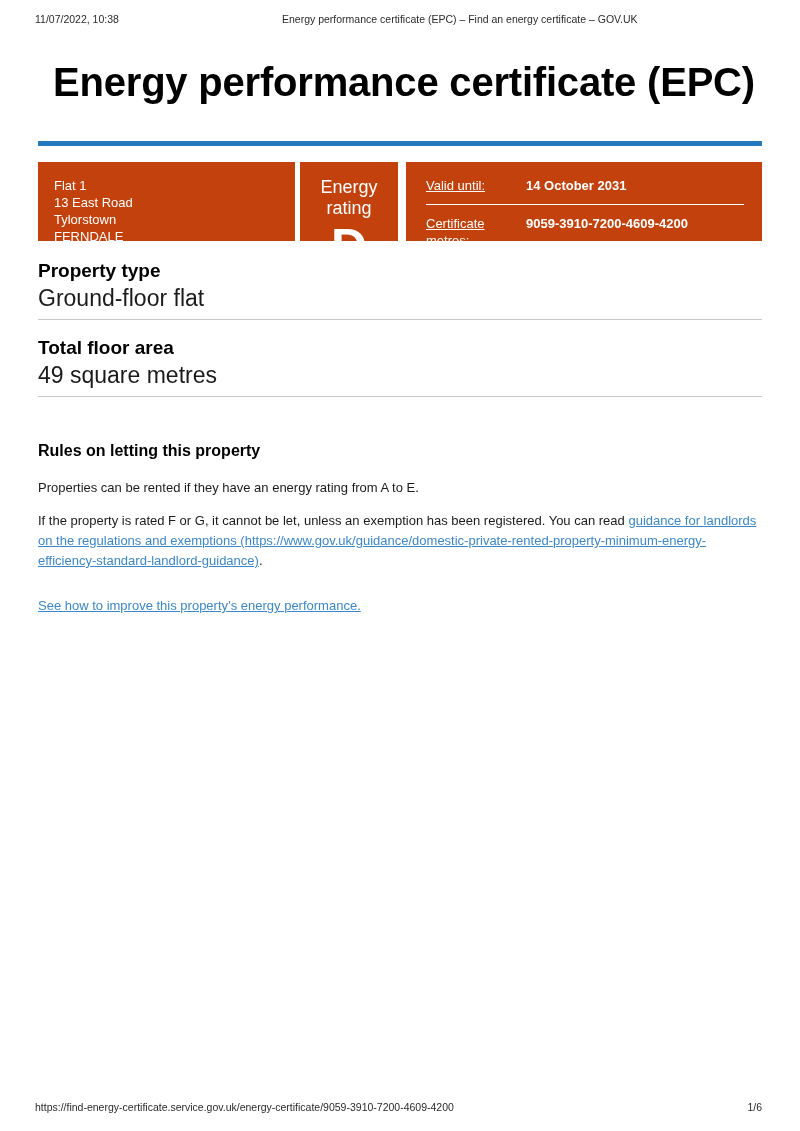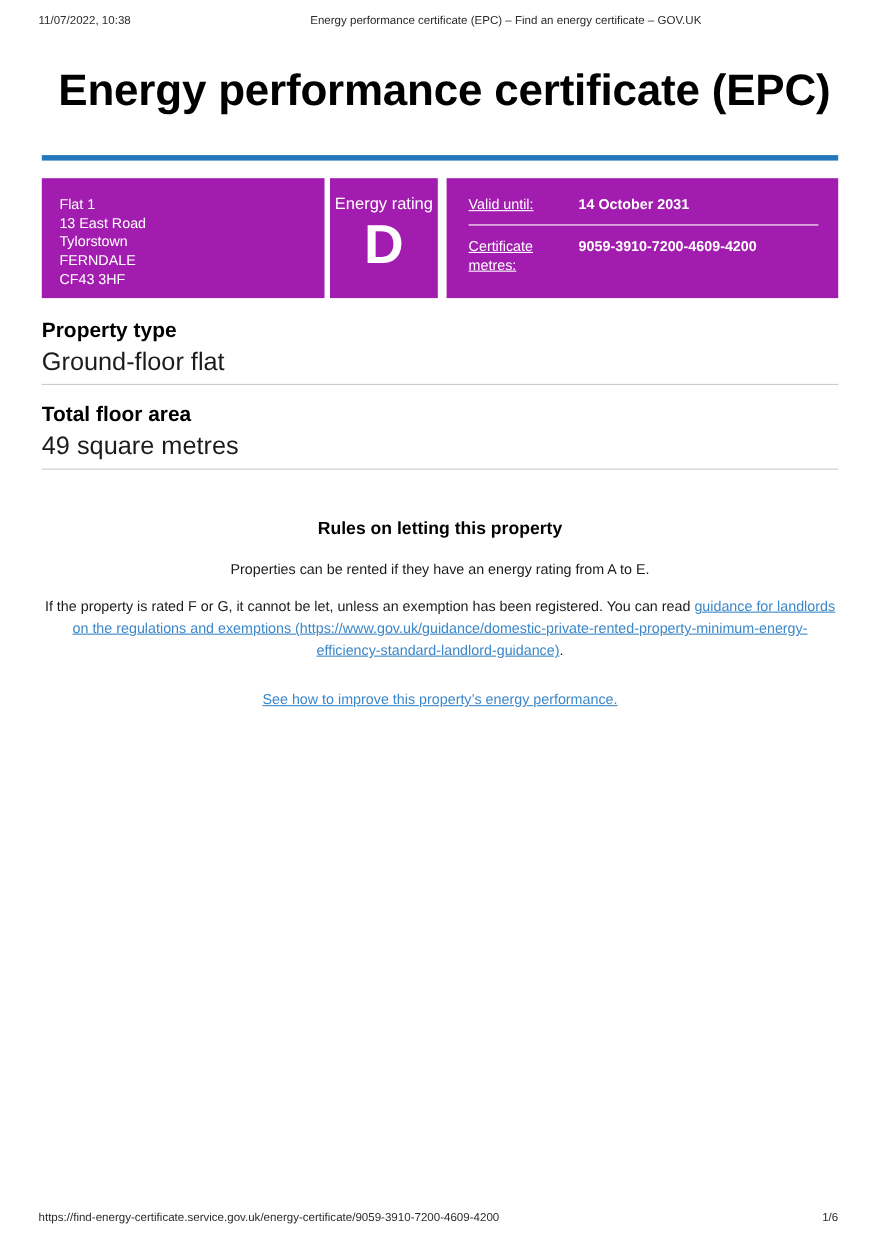--- a/index.html
+++ b/index.html
@@ -26,39 +26,39 @@
   
   .content { position: absolute; left: 38px; top: 48px; width: 724px; }
   h1.page-title {
     margin: 12px 0 0 15px;
     font-size: 40px; line-height: 45px; font-weight: 700;
     color: #000; letter-spacing: -0.2px;
   }
   .title-rule { margin-top: 36px; height: 5px; background: #2478bd; }
 
   .summary-row { margin-top: 16px; display: flex; }
-  .blue-box { background: #a21caf; color: #ffffff; box-sizing: border-box; height: 109px; }
+  .blue-box { background: #c2410c; color: #ffffff; box-sizing: border-box; height: 79px; }
   .address-box { width: 257px; padding: 15px 16px 0 16px; font-size: 13px; line-height: 17px; }
   .address-line { display: block; }
   .rating-box { width: 98px; margin-left: 5px; text-align: center; }
-  .rating-label { font-size: 15px; margin-top: 15px; }
+  .rating-label { font-size: 18px; margin-top: 15px; }
   .rating-value { font-size: 50px; line-height: 50px; font-weight: 700; margin-top: 3px; }
   .validity-box { flex: 1; margin-left: 8px; padding: 15px 18px 0 20px; font-size: 13px; line-height: 17px; }
   .v-row { display: flex; }
   .v-label { width: 100px; flex-shrink: 0; text-decoration: underline; }
   .v-value { font-weight: 700; }
   .v-sep { border: none; border-top: 1px solid #ffffff; margin: 10px 0 10px 0; }
 
   .fact-block { margin-top: 19px; }
   .fact-block.second { margin-top: 17px; }
   .fact-heading { margin: 0; font-size: 19px; line-height: 22px; font-weight: 700; color: #000; }
   .fact-value { margin: 5px 0 0 0; font-size: 23px; line-height: 22px; color: #1b1b1b; }
   .divider { border: none; border-top: 1px solid #c9c9c9; margin: 10px 0 0 0; }
 
-  .text-section { margin-top: 44px; text-align: center; }
+  .text-section { margin-top: 44px; }
   .text-section.efficiency { margin-top: 25px; }
   .section-heading { margin: 0; font-size: 16px; line-height: 20px; font-weight: 700; color: #000; }
   p.body { margin: 17px 0 0 0; font-size: 13px; line-height: 20px; color: #1b1b1b; }
   p.body.tight { margin-top: 13px; }
   p.body.linkline { margin-top: 16px; }
   a.link { color: #3c87c9; text-decoration: underline; }
 </style>
 </head>
 <body>
 

